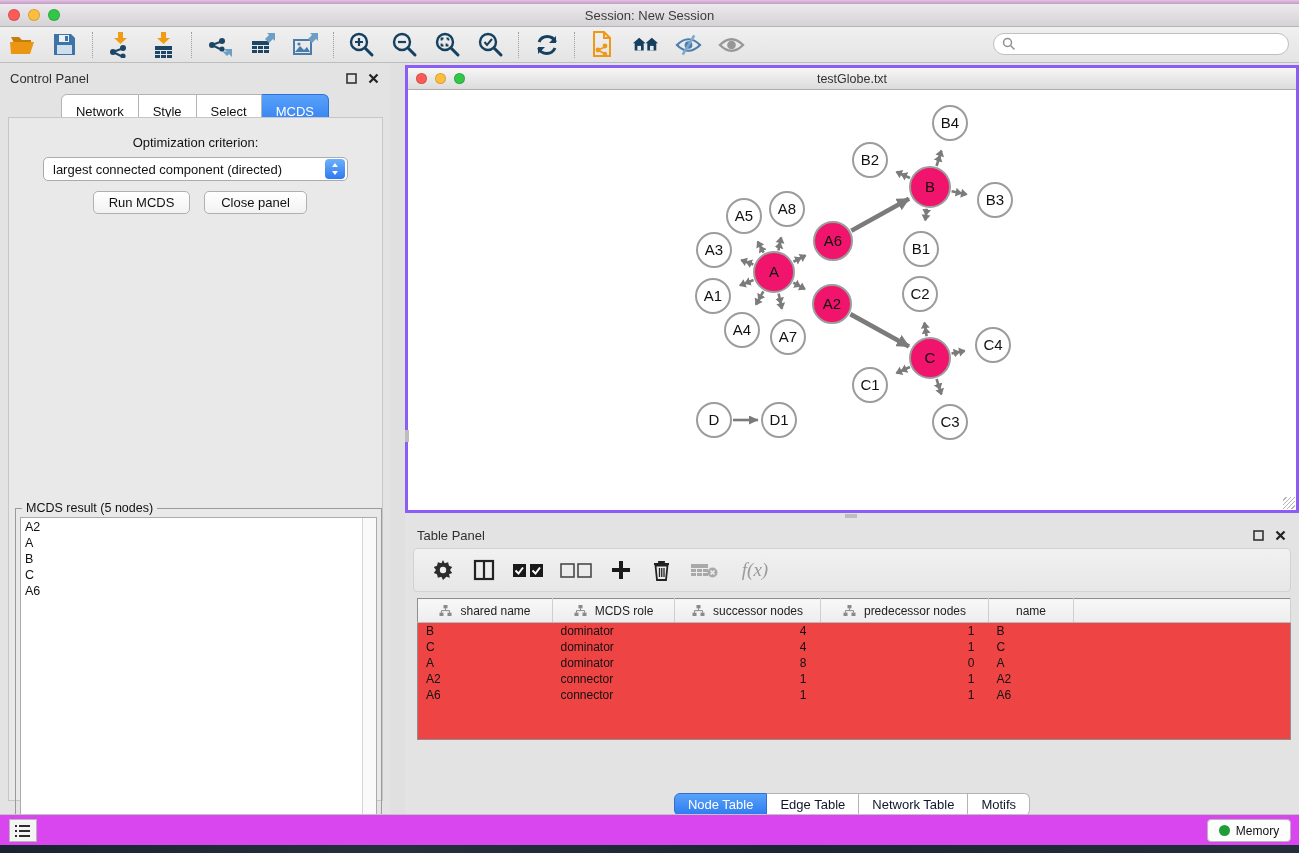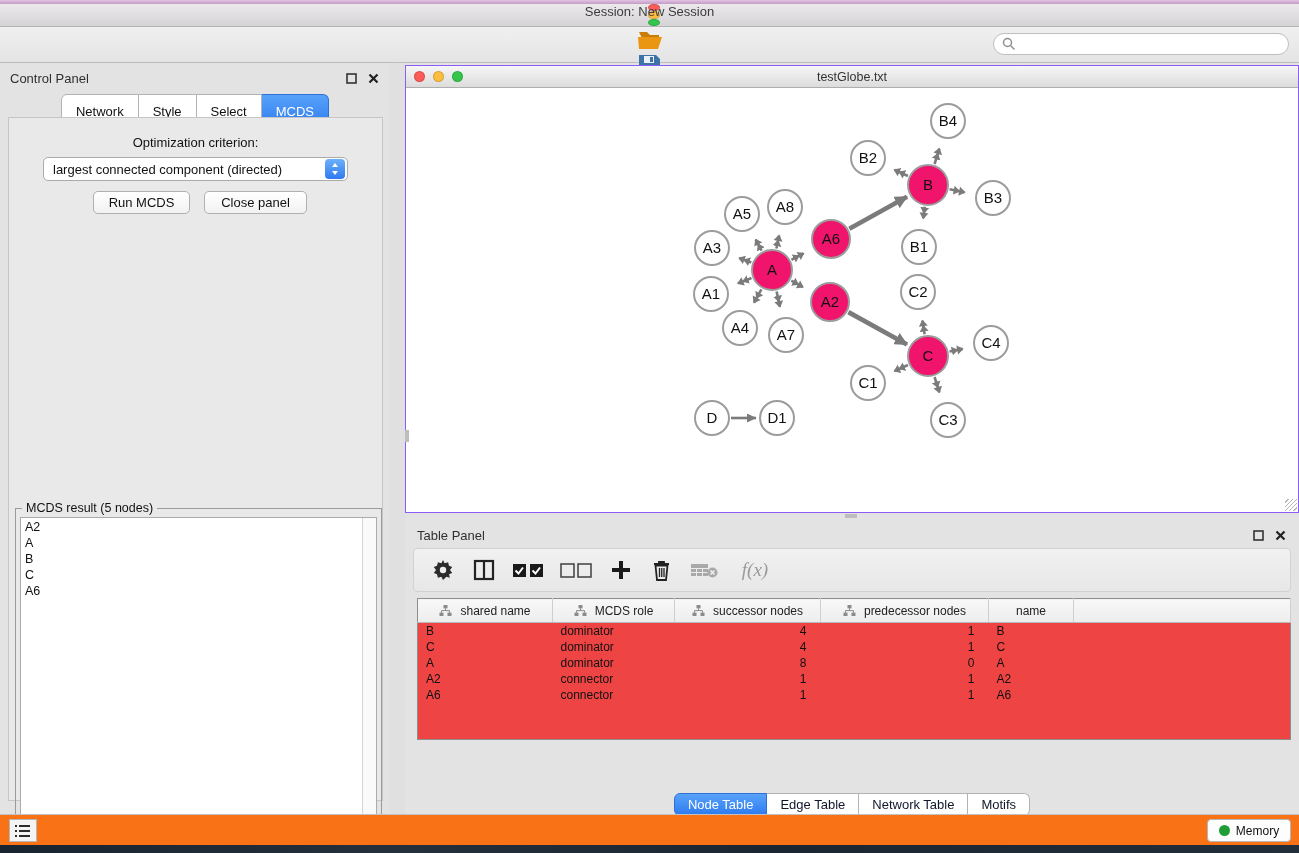--- a/index.html
+++ b/index.html
@@ -1,17 +1,17 @@
 <!DOCTYPE html>
 <html><head>
 <meta charset="utf-8">
 <style>
   * { margin:0; padding:0; box-sizing:border-box; }
   html,body { width:1299px; height:853px; overflow:hidden; font-family:"Liberation Sans",sans-serif; background:#e3e3e3; }
-  .abs { position:absolute;flex-direction:column; }
+  .abs { position:absolute; }
 
   
   #top-strip { left:0; top:0; width:1299px; height:4px; background:linear-gradient(#e2c2e2,#c49cc4); }
   #titlebar { left:0; top:4px; width:1299px; height:23px;
     background:linear-gradient(#ebe9eb,#d5d3d5); border-bottom:1px solid #b5b5b5;
     display:flex; align-items:center; }
   .tl { width:12px; height:12px; border-radius:50%; margin-left:8px; border:1px solid rgba(0,0,0,.15); }
   .tl.red{background:#fc5b57;} .tl.yel{background:#fdbe3f;} .tl.grn{background:#33c64a;}
   .tl.sm { width:11px; height:11px; }
   #titlebar .title { position:absolute; left:0; right:0; text-align:center; font-size:13px; color:#3c3c3c; }
@@ -58,21 +58,21 @@
     border:1px solid #9a9a9a; }
   #mcds-legend { position:absolute; left:6px; top:-8px; background:#e9e9e9; padding:0 4px; font-size:12.5px; color:#111; }
   #mcds-list { position:absolute; left:4px; top:8px; right:4px; bottom:4px; background:#fff; border:1px solid #ababab; }
   #mcds-items { position:absolute; left:0; top:0; right:14px; bottom:0; font-size:12.5px; color:#111; padding:1px 0 0 4px; }
   #mcds-items div { line-height:16px; }
   #mcds-scroll { position:absolute; top:0; right:0; width:14px; bottom:0; background:#fafafa; border-left:1px solid #d6d6d6; }
 
   #splitter-v { left:390px; top:63px; width:15px; height:751px; background:#e0e0e0; }
 
   
-  #net-window { left:405px; top:65px; width:894px; height:448px; background:#fff; border:1px solid #8b5cf6; }
+  #net-window { left:405px; top:65px; width:894px; height:448px; background:#fff; border:3px solid #8b5cf6; }
   #net-titlebar { position:absolute; left:0; top:0; right:0; height:22px;
     background:linear-gradient(#f6f6f6,#dcdcdc); border-bottom:1px solid #aeaeae; display:flex; align-items:center; }
   #net-titlebar .title { position:absolute; left:0; right:0; text-align:center; font-size:12.5px; color:#333; }
   #net-canvas { position:absolute; left:0; top:22px; right:0; bottom:0; background:#fff; overflow:hidden; }
   #graph-svg text { font-family:"Liberation Sans",sans-serif; }
   #net-grip { position:absolute; right:1px; bottom:1px; width:12px; height:12px;
     background:repeating-linear-gradient(135deg,transparent 0 2px,#b5b5b5 2px 3px); }
   #net-scroll-left { left:405px; top:430px; width:4px; height:12px; background:#bdbdbd; }
   #net-scroll-bottom { left:845px; top:514px; width:12px; height:4px; background:#bdbdbd; }
 
@@ -95,21 +95,21 @@
   #node-table col.c3{width:168px;} #node-table col.c4{width:85px;} #node-table col.c5{width:auto;}
 
   #bottom-tabs { position:absolute; left:0; top:273px; width:894px; display:flex; justify-content:center; }
   .bt-tab { height:23px; padding:0 13px; background:#fff; border:1px solid #b3b3b3; border-left:none;
     font-size:13px; color:#0f172a; display:flex; align-items:center; }
   .bt-tab:first-child { border-left:1px solid #b3b3b3; border-radius:6px 0 0 6px; }
   .bt-tab:last-child { border-radius:0 6px 6px 0; }
   .bt-tab.active { background:linear-gradient(#58a2f9,#2e7bf0); border-color:#2e6fd8; color:#fff; }
 
   
-  #status-bar { left:0; top:814px; width:1299px; height:31px; background:#f97316; border-top:1px solid #c2c2c2; }
+  #status-bar { left:0; top:814px; width:1299px; height:31px; background:#d946ef; border-top:1px solid #c2c2c2; }
   #list-btn { position:absolute; left:9px; top:4px; width:28px; height:23px; background:#f4f4f4;
     border:1px solid #b6b6b6; display:flex; align-items:center; justify-content:center; }
   #memory-btn { position:absolute; right:8px; top:4px; width:84px; height:23px; background:#fdfdfd;
     border:1px solid #b6b6b6; border-radius:4px; display:flex; align-items:center; justify-content:center;
     gap:6px; font-size:12px; color:#111; }
   #memory-dot { width:11px; height:11px; border-radius:50%; background:#1f9e35; }
   #bottom-strip { left:0; top:845px; width:1299px; height:8px; background:linear-gradient(90deg,#18242f,#24303c 30%,#1a2733 60%,#222e3a); }
 </style>
 </head>
 <body>

